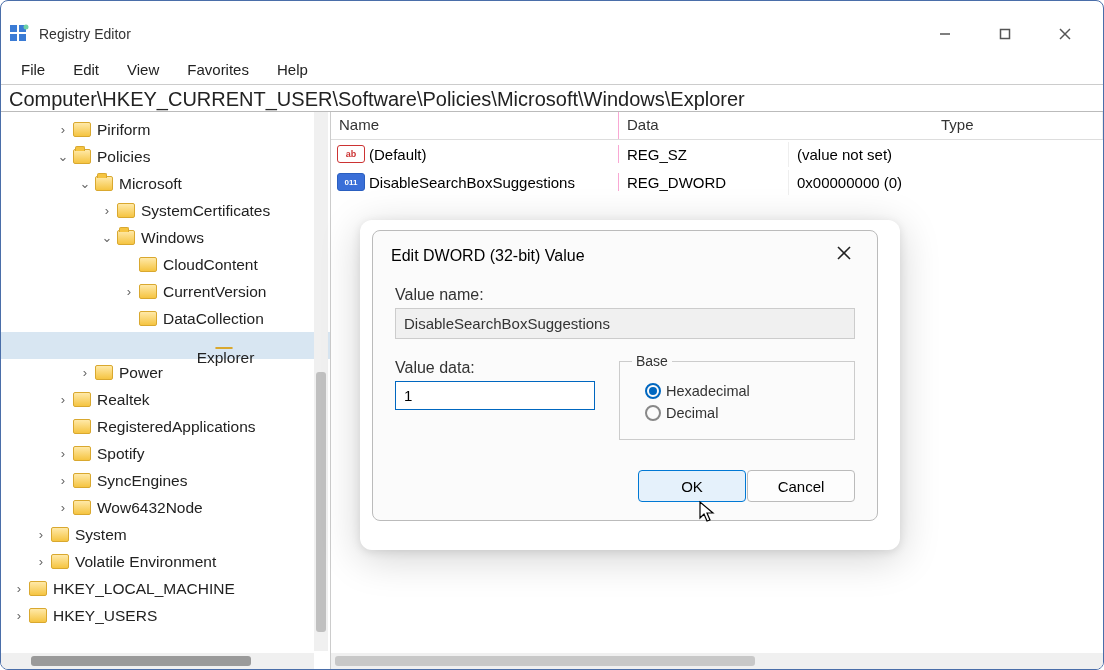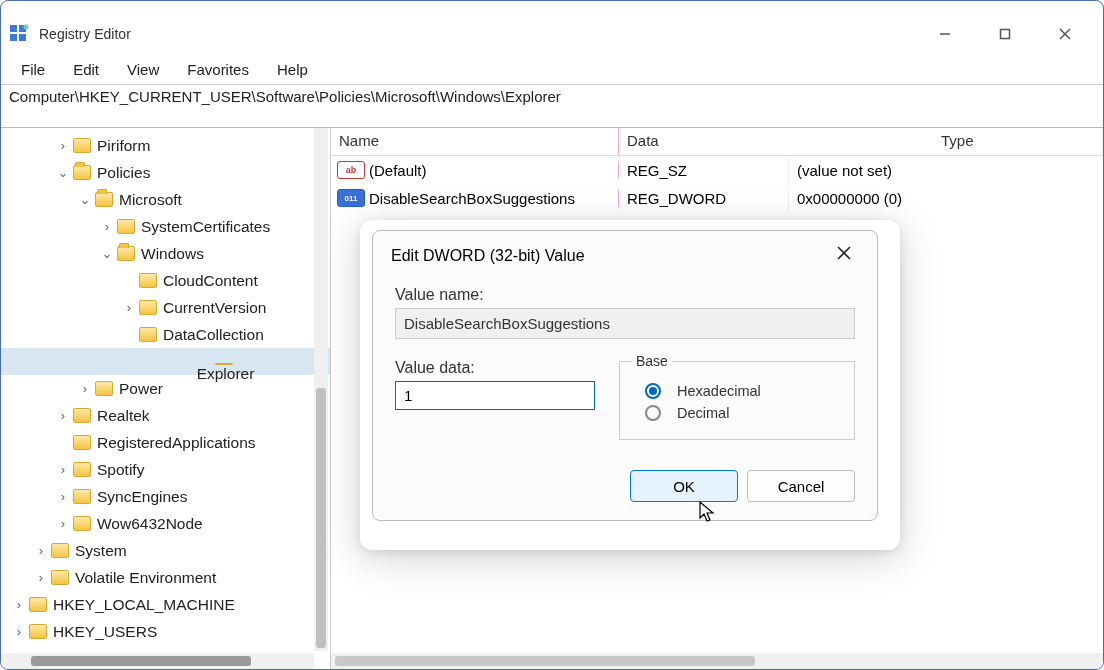--- a/index.html
+++ b/index.html
@@ -5,21 +5,21 @@
 * { box-sizing: border-box; margin: 0; padding: 0; font-family: "Segoe UI", Arial, sans-serif; }
 body { background: #fff; width: 1104px; height: 670px; overflow: hidden; position: relative; }
 .window { width: 1104px; height: 670px; border: 1px solid #4a6ea9; border-radius: 8px; display: flex; flex-direction: column; overflow: hidden; }
 .titlebar { height: 40px; display: flex; align-items: center; padding: 0 8px; margin-top: 13px; }
 .titlebar-icon { width: 20px; height: 20px; margin-right: 10px; display:inline-flex; align-items:center; justify-content:center; }
 .title-text { font-size: 14px; color: #333; flex: 1; }
 .win-controls { display: flex; gap: 20px; padding-right: 10px; }
 .win-btn { width: 40px; height: 30px; display: flex; align-items: center; justify-content: center; color: #555; font-size: 14px; }
 .menubar { height: 30px; display: flex; align-items: center; padding: 0 10px; gap: 8px; font-size: 15px; color: #222; }
 .menubar span { padding: 3px 10px; }
-.addressbar { height: 44px; border-top: 1px solid #ccc; border-bottom: 1px solid #bbb; font-size: 15px; padding: 3px 8px; color: #222; }
+.addressbar { height: 28px; border-top: 1px solid #ccc; border-bottom: 1px solid #bbb; font-size: 20px; padding: 3px 8px; color: #222; }
 .content { flex: 1; display: flex; overflow: hidden; }
 .tree-pane { width: 330px; border-right: 1px solid #ccc; overflow: hidden; position: relative; padding: 4px 0 18px 0; font-size: 15.5px; color: #222; }
 .list-pane { flex: 1; position: relative; padding: 0; }
 .tree-row { display: flex; align-items: center; height: 27px; white-space: nowrap; }
 .tree-row.selected { background: #d8e6f2; flex-direction: column; }
 .chevron { width: 16px; display: inline-flex; justify-content: center; color: #666; font-size: 13px; }
 .chevron.blank { visibility: hidden; }
 .folder-icon { width: 18px; height: 15px; background: linear-gradient(#ffe9a8,#f5c441); border: 1px solid #d9a82f; border-radius: 2px; margin: 0 6px 0 2px; position: relative; }
 .folder-icon.open::before { content:""; position:absolute; top:-4px; left:1px; width:8px; height:4px; background:#f5c441; border:1px solid #d9a82f; border-bottom:none; border-radius:2px 2px 0 0;}
 .list-header { display: flex; height: 28px; border-bottom: 1px solid #ddd; font-size: 15px; color: #333; }
@@ -44,25 +44,25 @@
 .dlg-title { display: flex; align-items: center; justify-content: space-between; padding: 14px 18px 10px 18px; font-size: 16px; }
 .dlg-close { font-size: 18px; color: #333; width: 30px; text-align: center; }
 .dlg-body { padding: 4px 22px 16px 22px; font-size: 15px; color: #333; }
 .dlg-label { margin: 6px 0 4px 0; font-size: 16px; }
 .readonly-field { border: 1px solid #ccc; background: #f0f0f0; padding: 6px 8px; font-size: 15px; }
 .row-split { display: flex; gap: 24px; margin-top: 14px; }
 .left-col { width: 200px; }
 .text-input { width: 100%; border: 1px solid #0067c0; padding: 5px 8px; font-size: 15px; outline: none; }
 .fieldset { border: 1px solid #ccc; padding: 8px 12px 12px 12px; font-size: 14.5px; }
 .fieldset legend { padding: 0 4px; font-size: 14px; }
-.radio-row { display: flex; align-items: center; gap: 16px; margin: 6px 0; padding-left: 13px; }
+.radio-row { display: flex; align-items: center; gap: 5px; margin: 6px 0; padding-left: 13px; }
 .radio { width: 16px; height: 16px; border-radius: 50%; border: 2px solid #888; display:inline-flex; align-items:center; justify-content:center;}
 .radio.checked { border-color: #0067c0; }
 .radio.checked::after { content:""; width:8px; height:8px; background:#0067c0; border-radius:50%; }
-.dlg-buttons { display: flex; justify-content: flex-end; gap: 9px; padding: 14px 22px 18px 0; }
+.dlg-buttons { display: flex; justify-content: flex-end; gap: 1px; padding: 14px 22px 18px 0; }
 .btn { width: 108px; height: 32px; border: 1px solid #bbb; background: #fdfdfd; border-radius: 4px; font-size: 15px; display:flex; align-items:center; justify-content:center;}
 .btn.primary { border: 1px solid #0078d4; background: #e5f1fb; color: #000; }
 .cursor { position: absolute; left: 698px; top: 500px; pointer-events:none; }
 </style>
 </head>
 <body>
 
 <div class="window">
   <div class="titlebar">
     <span class="titlebar-icon">

